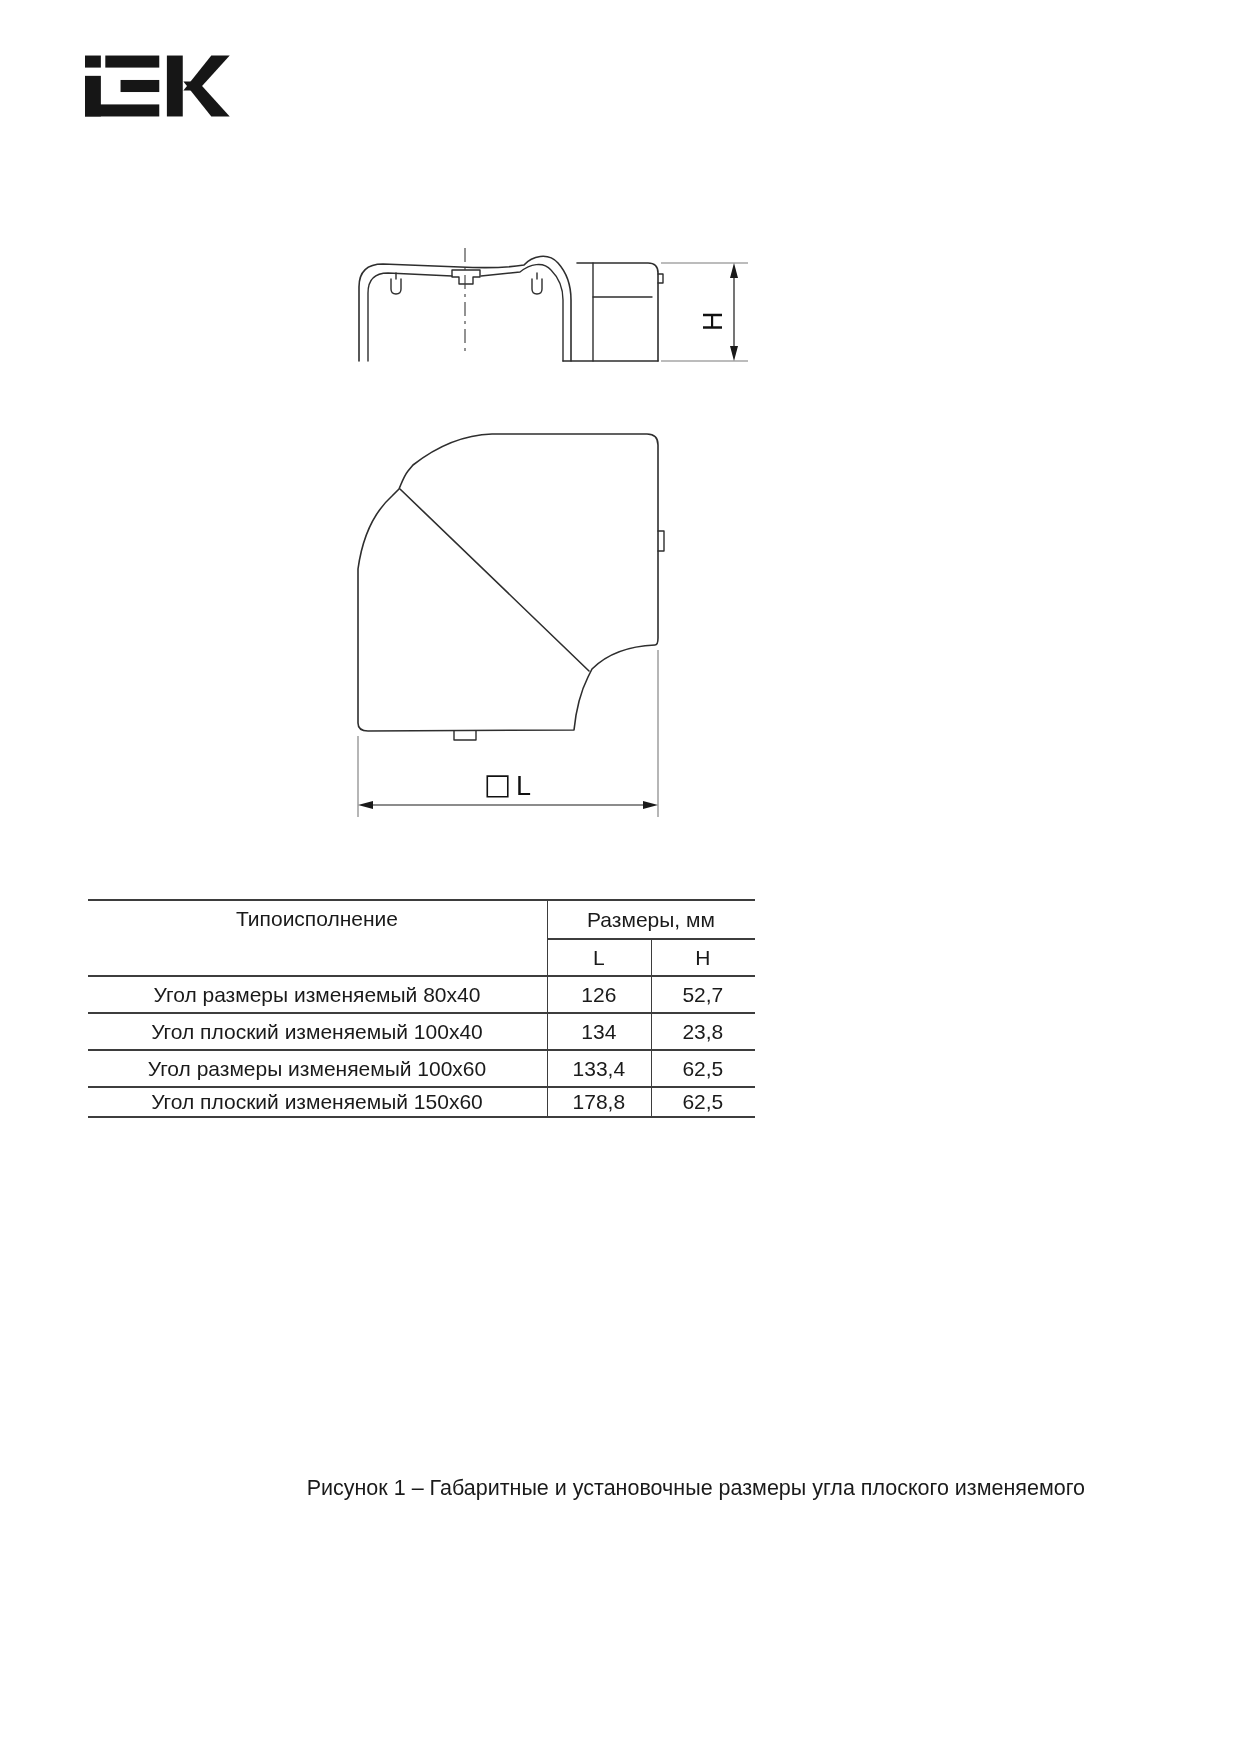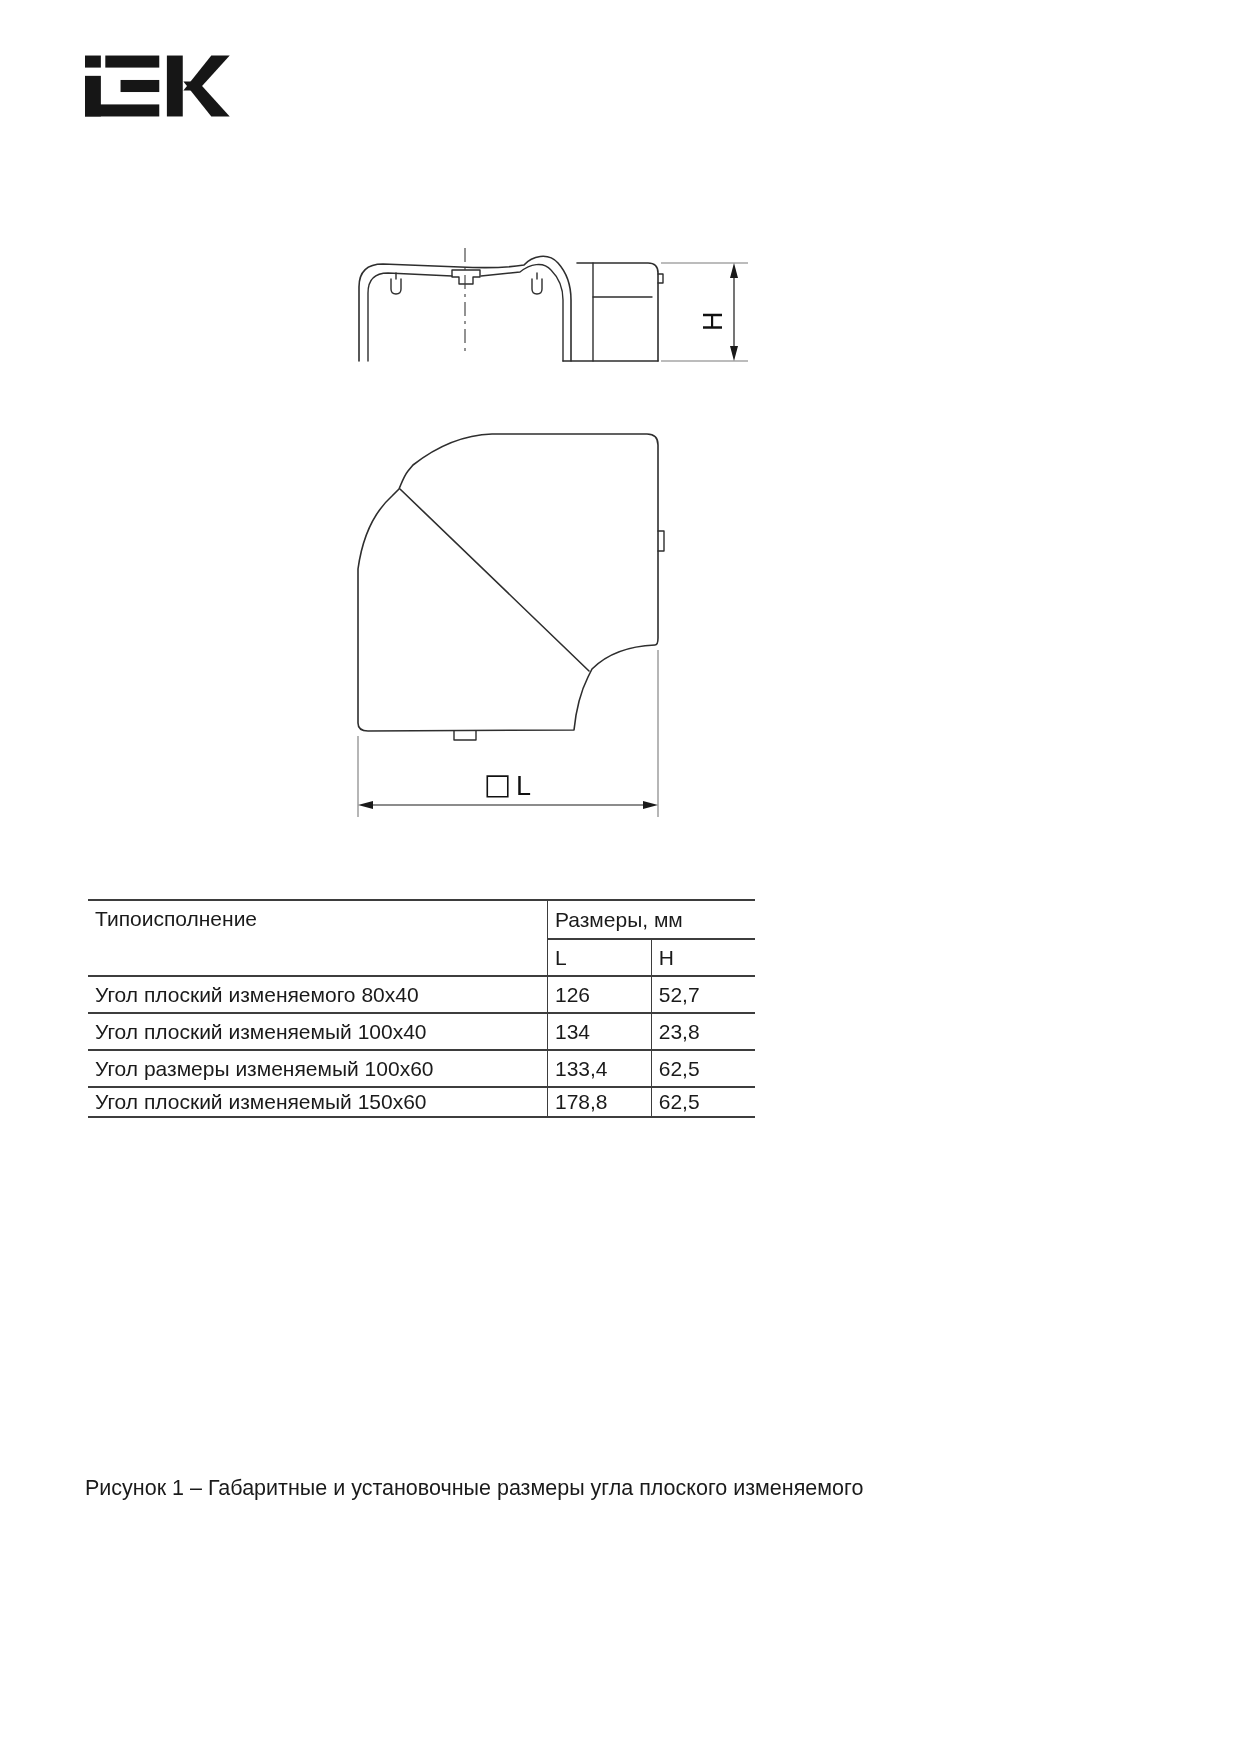--- a/index.html
+++ b/index.html
@@ -40,41 +40,42 @@
     position:absolute;
     left:88px; top:899px;
     width:667px;
     border-collapse:collapse;
     font-size:21px;
     color:#1a1a1a;
     table-layout:fixed;
   }
   .dims-table th,.dims-table td{
     font-weight:normal;
-    text-align:left;
+    text-align:center;
     padding:2px 8px 2px 7px;
     vertical-align:middle;
   }
   .dims-table .c1{width:362px;}
   .dims-table .c2{width:155px;}
   .dims-table .c3{width:150px;}
   .dims-table tr{height:37px;}
   .dims-table tr.hr1{height:39px;}
   .dims-table tr.last{height:24px;}
   .bt{border-top:2px solid #3d3d3d;}
   .bb{border-bottom:2px solid #3d3d3d;margin-top:28px;}
   .bl{border-left:1.6px solid #3d3d3d;}
   .type-head{vertical-align:top !important;padding-top:6px !important;}
   
   .caption{
     position:absolute;
     left:85px; top:1476px;
     width:1000px;
     font-size:21.5px;
     color:#1a1a1a;
+    text-align:right;
   }
 </style>
 </head>
 <body>
 
 <div class="page">
 
   <div class="logo" aria-label="IEK">
     <svg viewBox="0 0 460 192">
       <rect class="blk" x="0" y="0" width="50" height="38"></rect>
@@ -162,21 +163,21 @@
     <tbody>
         <tr class="hr1">
       <th class="c1 bt type-head" rowspan="2">Типоисполнение</th>
       <th class="c2 bt bl bb" colspan="2">Размеры, мм</th>
     </tr>
     <tr>
       <th class="c2 bl">L</th>
       <th class="c3 bl">H</th>
     </tr>
     <tr>
-      <td class="c1 bt">Угол плоский изменяемого 80x40</td>
+      <td class="c1 bt">Угол размеры изменяемый 80x40</td>
       <td class="c2 bt bl">126</td>
       <td class="c3 bt bl">52,7</td>
     </tr>
     <tr>
       <td class="c1 bt">Угол плоский изменяемый 100x40</td>
       <td class="c2 bt bl">134</td>
       <td class="c3 bt bl">23,8</td>
     </tr>
     <tr>
       <td class="c1 bt">Угол размеры изменяемый 100x60</td>

